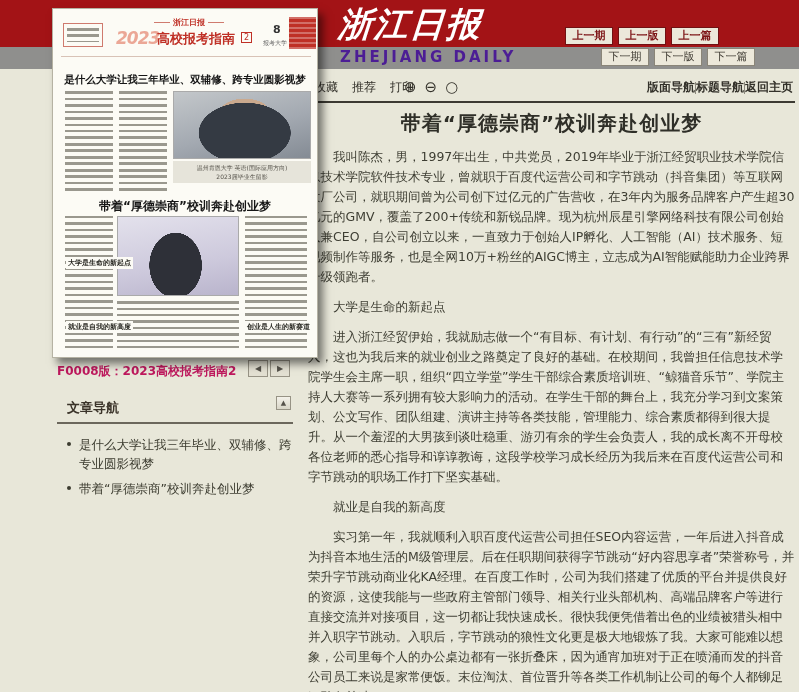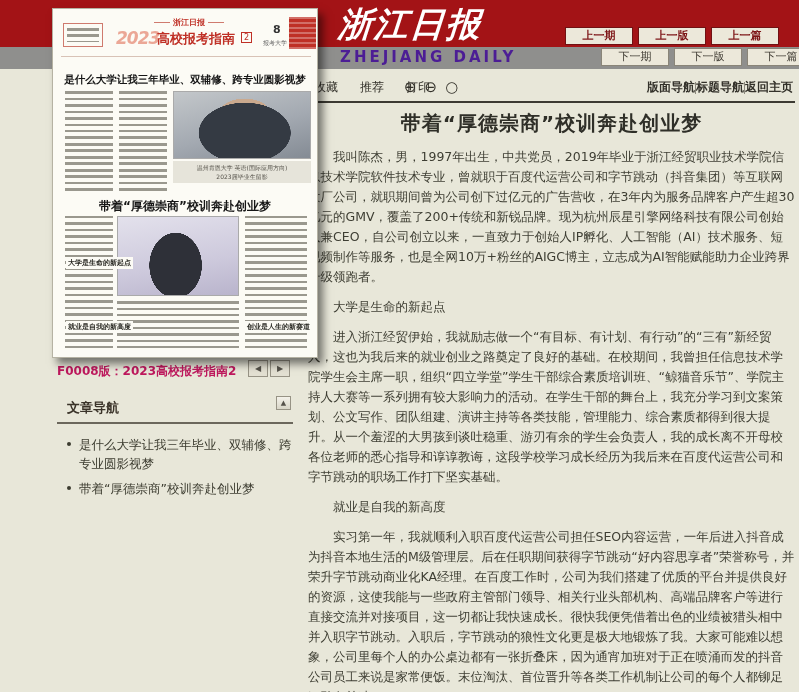--- a/index.html
+++ b/index.html
@@ -19,30 +19,30 @@
     transform:skewX(-4deg); letter-spacing:2px; white-space:nowrap; z-index:3;
   }
   .logo-sub {
     position:absolute; left:340px; top:48px; color:#4c1d95; font-size:15px;
     font-weight:bold; letter-spacing:3px; white-space:nowrap; z-index:3;
   }
   .nav-row { position:absolute; display:flex; gap:5px; z-index:4; }
   .nav-row.r1 { left:565px; top:27px; }
   .nav-row.r2 { left:565px; top:48px;padding-left:36px; }
   .nav-btn {
-    width:68px; height:18px; font-size:11px; line-height:16px; text-align:center;
+    width:48px; height:18px; font-size:11px; line-height:16px; text-align:center;
     background:#ece8da; border:1px solid #8a8578; cursor:pointer;
     font-family:"DejaVu Sans", sans-serif;
   }
   .r1 .nav-btn { color:#7d1416; border-color:#701113; font-weight:bold; }
   .r2 .nav-btn { color:#3f3b33; }
 
   
   .toolbar { position:absolute; left:308px; top:77px; width:487px; height:22px; font-size:12px; }
-  .tb-left { position:absolute; left:6px; top:2px; display:flex; gap:22px; align-items:center; }
+  .tb-left { position:absolute; left:6px; top:2px; display:flex; gap:14px; align-items:center; }
   .tb-act { color:#33312a; cursor:pointer; }
   .tb-zoom { position:absolute; left:96px; top:0px; display:flex; gap:8px; align-items:center; }
   .zicon { font-size:15px; color:#33312a; cursor:pointer; line-height:20px; }
   .tb-right { position:absolute; right:2px; top:2px; display:flex; align-items:center; gap:0; }
   .tb-link { color:#33312a; font-weight:bold; cursor:pointer; }
   .tb-sep { width:1px; height:12px; background:#8c897d; }
   .tb-rule { position:absolute; left:308px; top:101px; width:487px; height:2px; background:#3c3a32; }
 
   
   .article { position:absolute; left:308px; top:106px; width:487px; }

